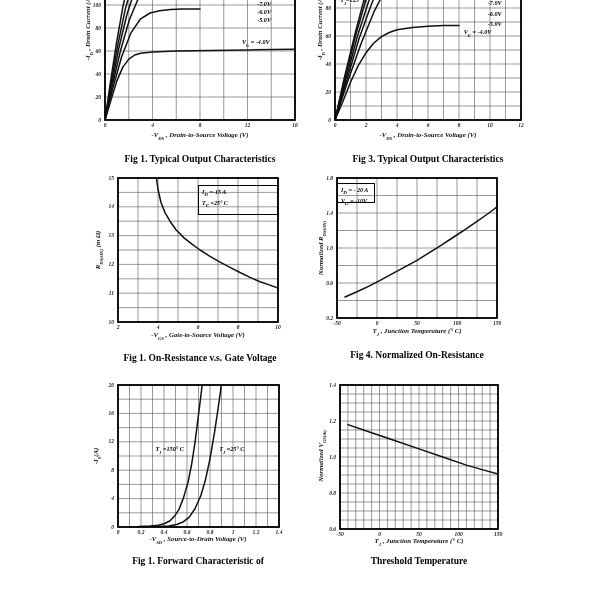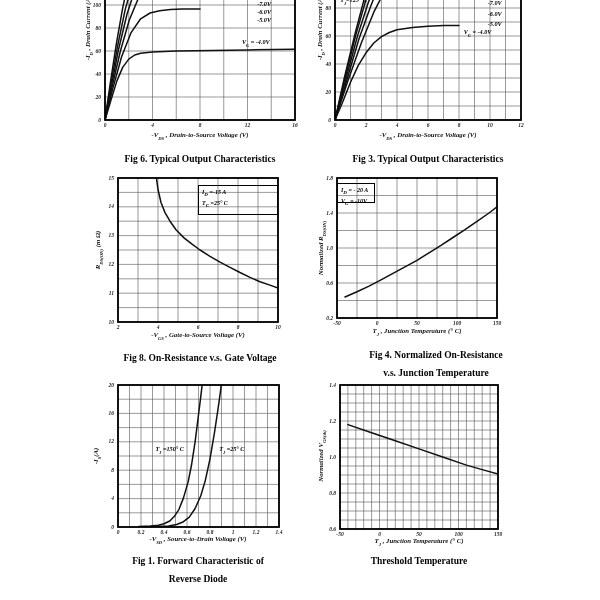--- a/index.html
+++ b/index.html
@@ -340,31 +340,29 @@
 <div class="axis-title fmt" style="left:198px;top:336px;">-V<sub>GS</sub> , Gate-to-Source Voltage (V)</div>
 <div class="axis-title fmt vert" style="left:99px;top:250px;">R<sub>DS(ON)</sub> (m Ω)</div>
 <div class="axis-title fmt" style="left:417px;top:332px;">T<sub>J</sub> , Junction Temperature (° C)</div>
 <div class="axis-title fmt vert" style="left:322px;top:248px;">Normalized R<sub>DS(ON)</sub></div>
 <div class="axis-title fmt" style="left:198px;top:540px;">-V<sub>SD</sub> , Source-to-Drain Voltage (V)</div>
 <div class="axis-title fmt vert" style="left:97px;top:456px;">-I<sub>S</sub>(A)</div>
 <div class="axis-title fmt" style="left:419px;top:542px;">T<sub>J</sub> , Junction Temperature (° C)</div>
 <div class="axis-title fmt vert" style="left:322px;top:456px;">Normalized V<sub>GS(th)</sub></div>
 
 <div class="cap" style="left:200px;top:150px;">
-  <div>Fig 6. Typical Output Characteristics</div>
+  <div>Fig 1. Typical Output Characteristics</div>
 </div>
 <div class="cap" style="left:428px;top:150px;">
   <div>Fig 3. Typical Output Characteristics</div>
 </div>
 <div class="cap" style="left:200px;top:349px;">
-  <div>Fig 8. On-Resistance  v.s. Gate Voltage</div>
-</div>
-<div class="cap" style="left:417px;top:346px;margin-left:19px;">
+  <div>Fig 1. On-Resistance  v.s. Gate Voltage</div>
+</div>
+<div class="cap" style="left:417px;top:346px;">
   <div>Fig 4. Normalized On-Resistance</div>
-  <div>v.s. Junction Temperature</div>
 </div>
 <div class="cap" style="left:198px;top:552px;">
   <div>Fig 1. Forward Characteristic of</div>
-  <div>Reverse Diode</div>
 </div>
 <div class="cap" style="left:419px;top:552px;">
   <div>Threshold Temperature</div>
 </div>
 
 </body></html>

